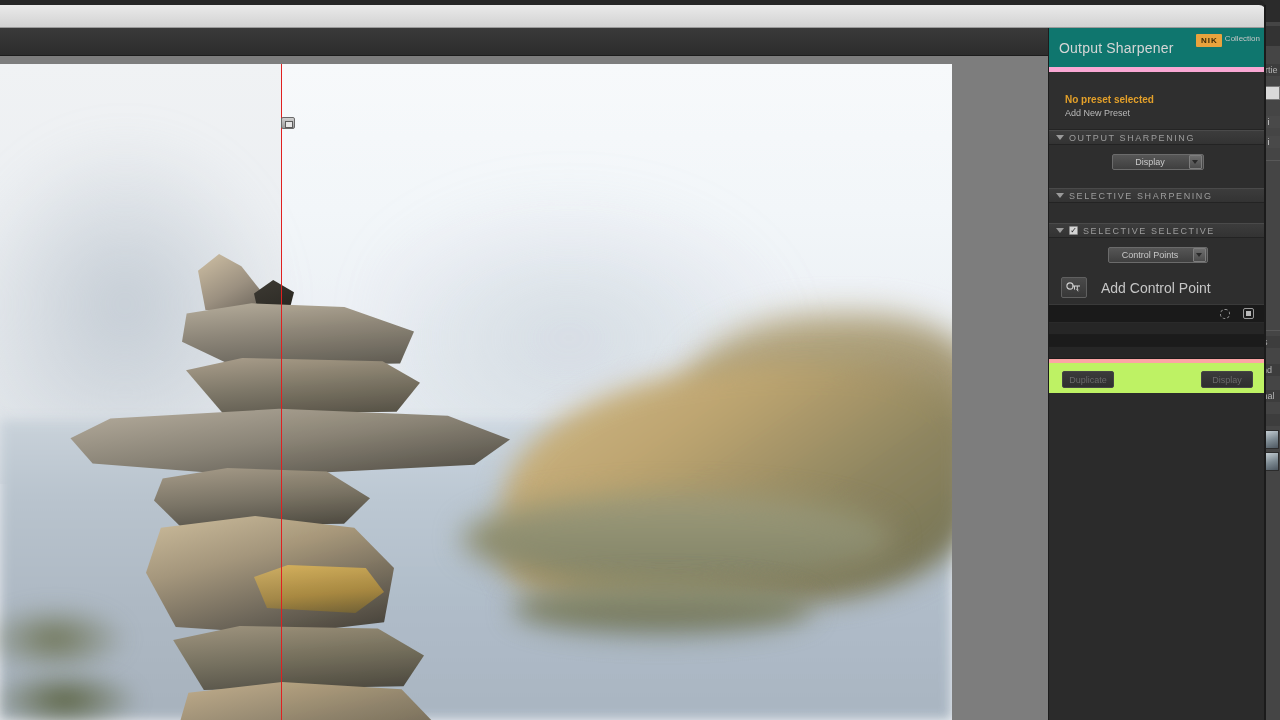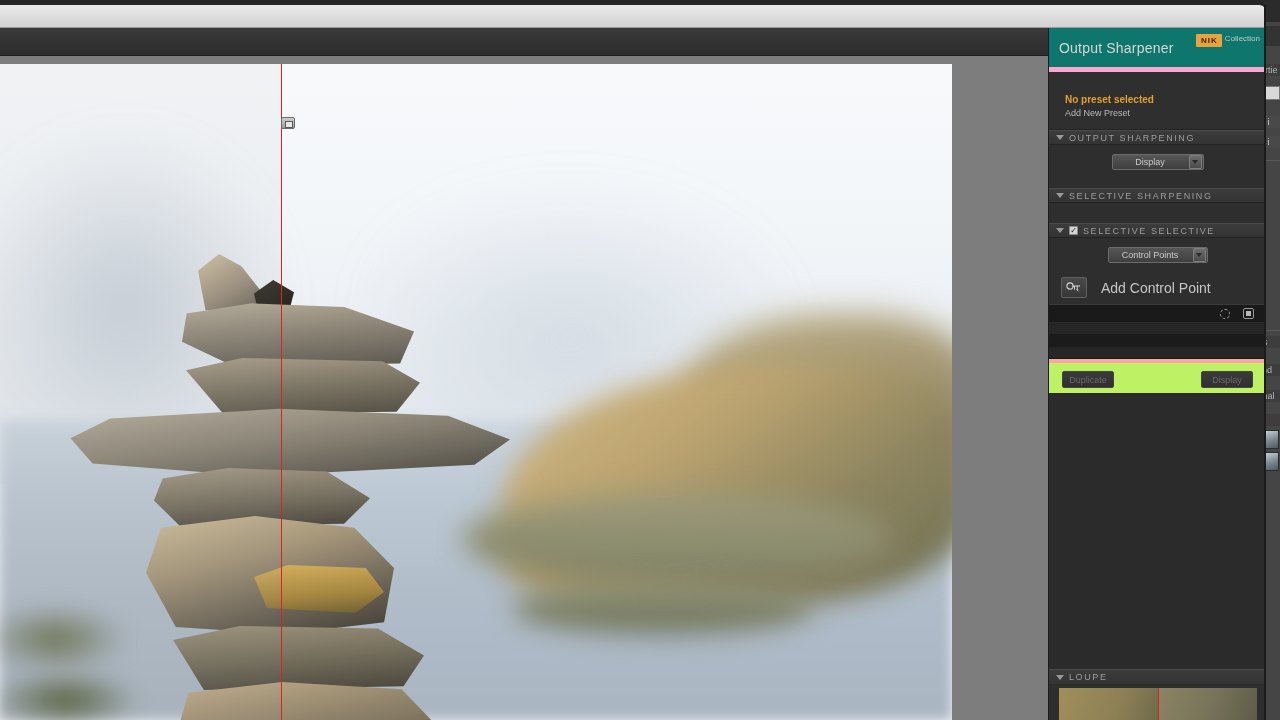--- a/index.html
+++ b/index.html
@@ -478,31 +478,18 @@
         </div>
 
         <div class="cp-actions">
           <span class="btn-flat" id="btn-duplicate">Duplicate</span>
           <span class="btn-flat" id="btn-delete">Display</span>
         </div>
       </div>
 
       <div class="panel-filler" style="height:140px;"></div>
 
-      <div class="loupe-sec">
-        <div class="loupe-head">
-          <span class="tri"></span>
-          <span class="title" style="color:#9d9d9d;font-size:9px;letter-spacing:1.6px;">LOUPE</span>
-        </div>
-        <div class="loupe-body">
-          <div class="loupe-img">
-            <div class="loupe-left"></div>
-            <div class="loupe-right"></div>
-            <div class="loupe-line"></div>
-          </div>
-        </div>
-      </div>
 
     </div>
   </div>
 
   <div class="win-right-edge"></div>
 </div>
 
 </body></html>

